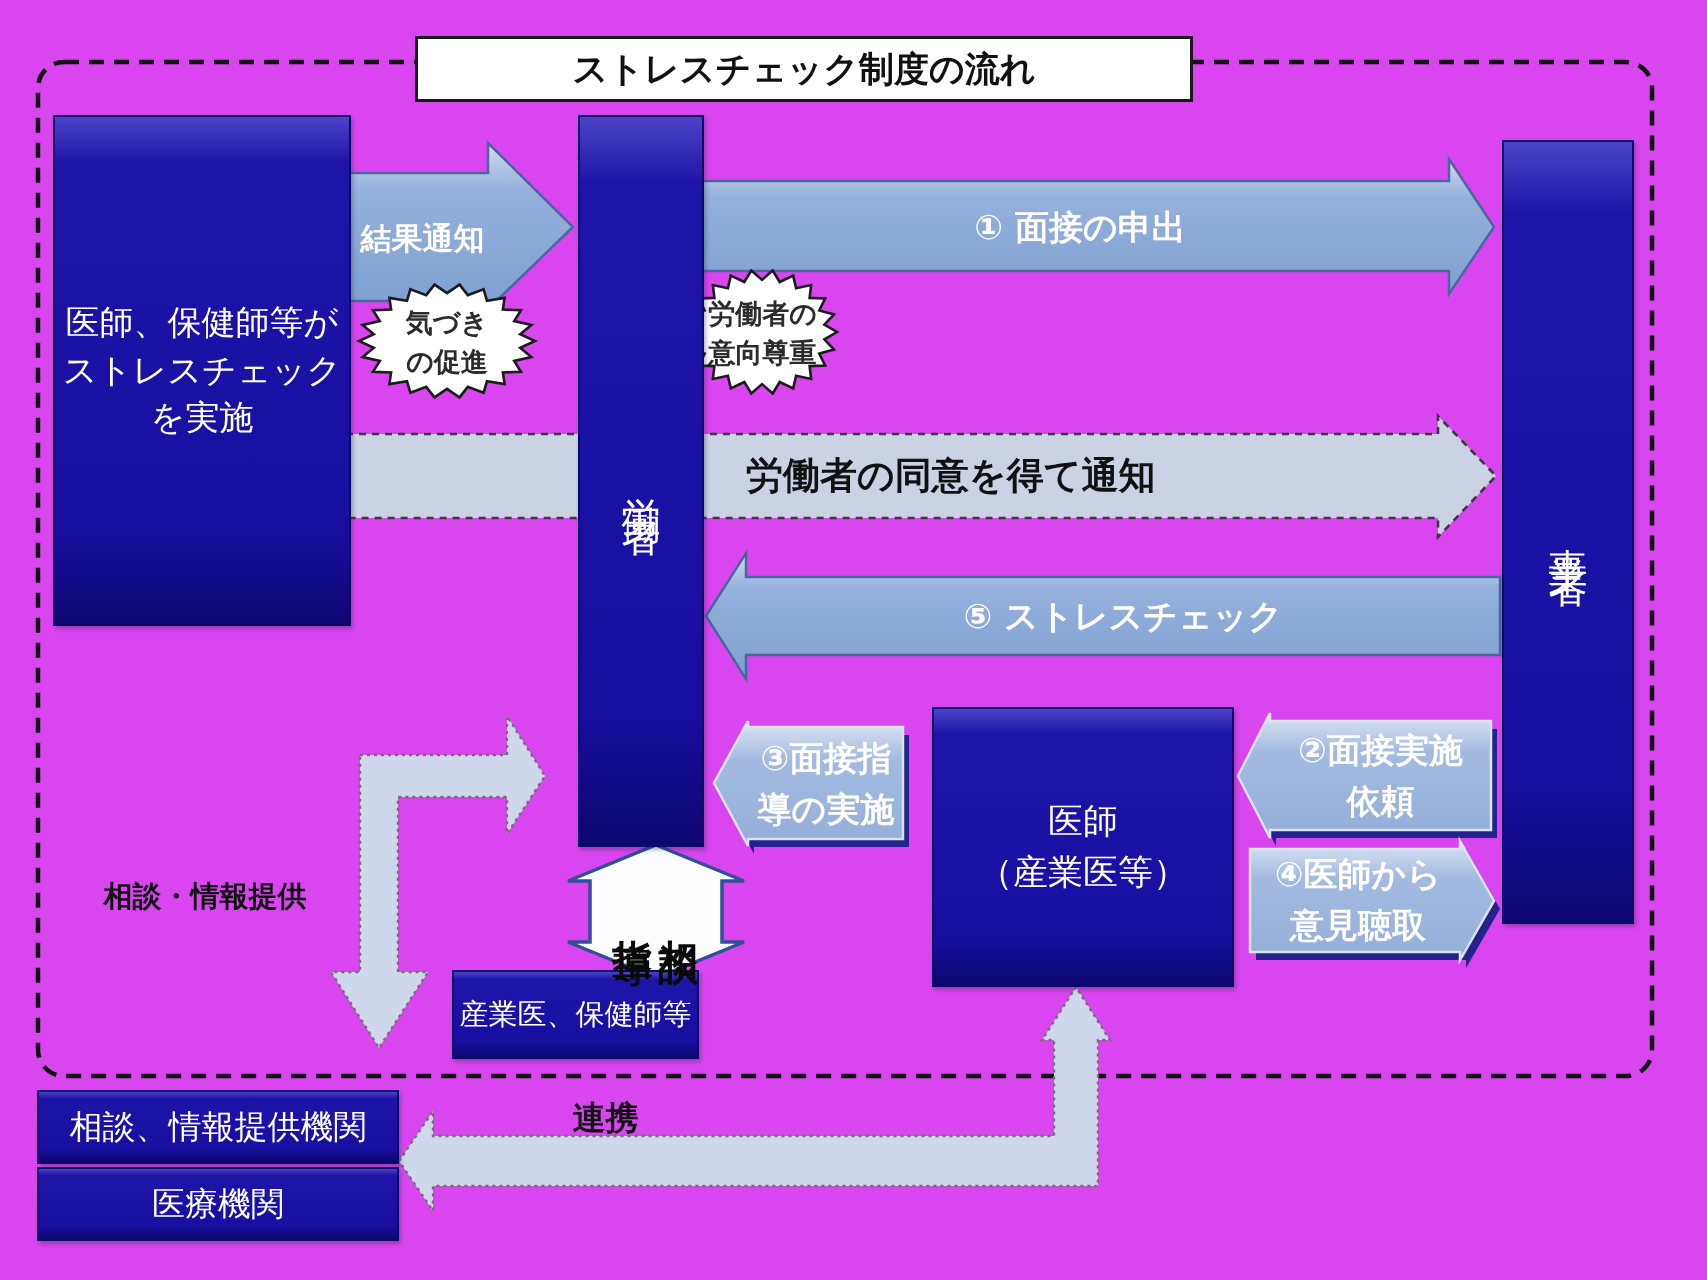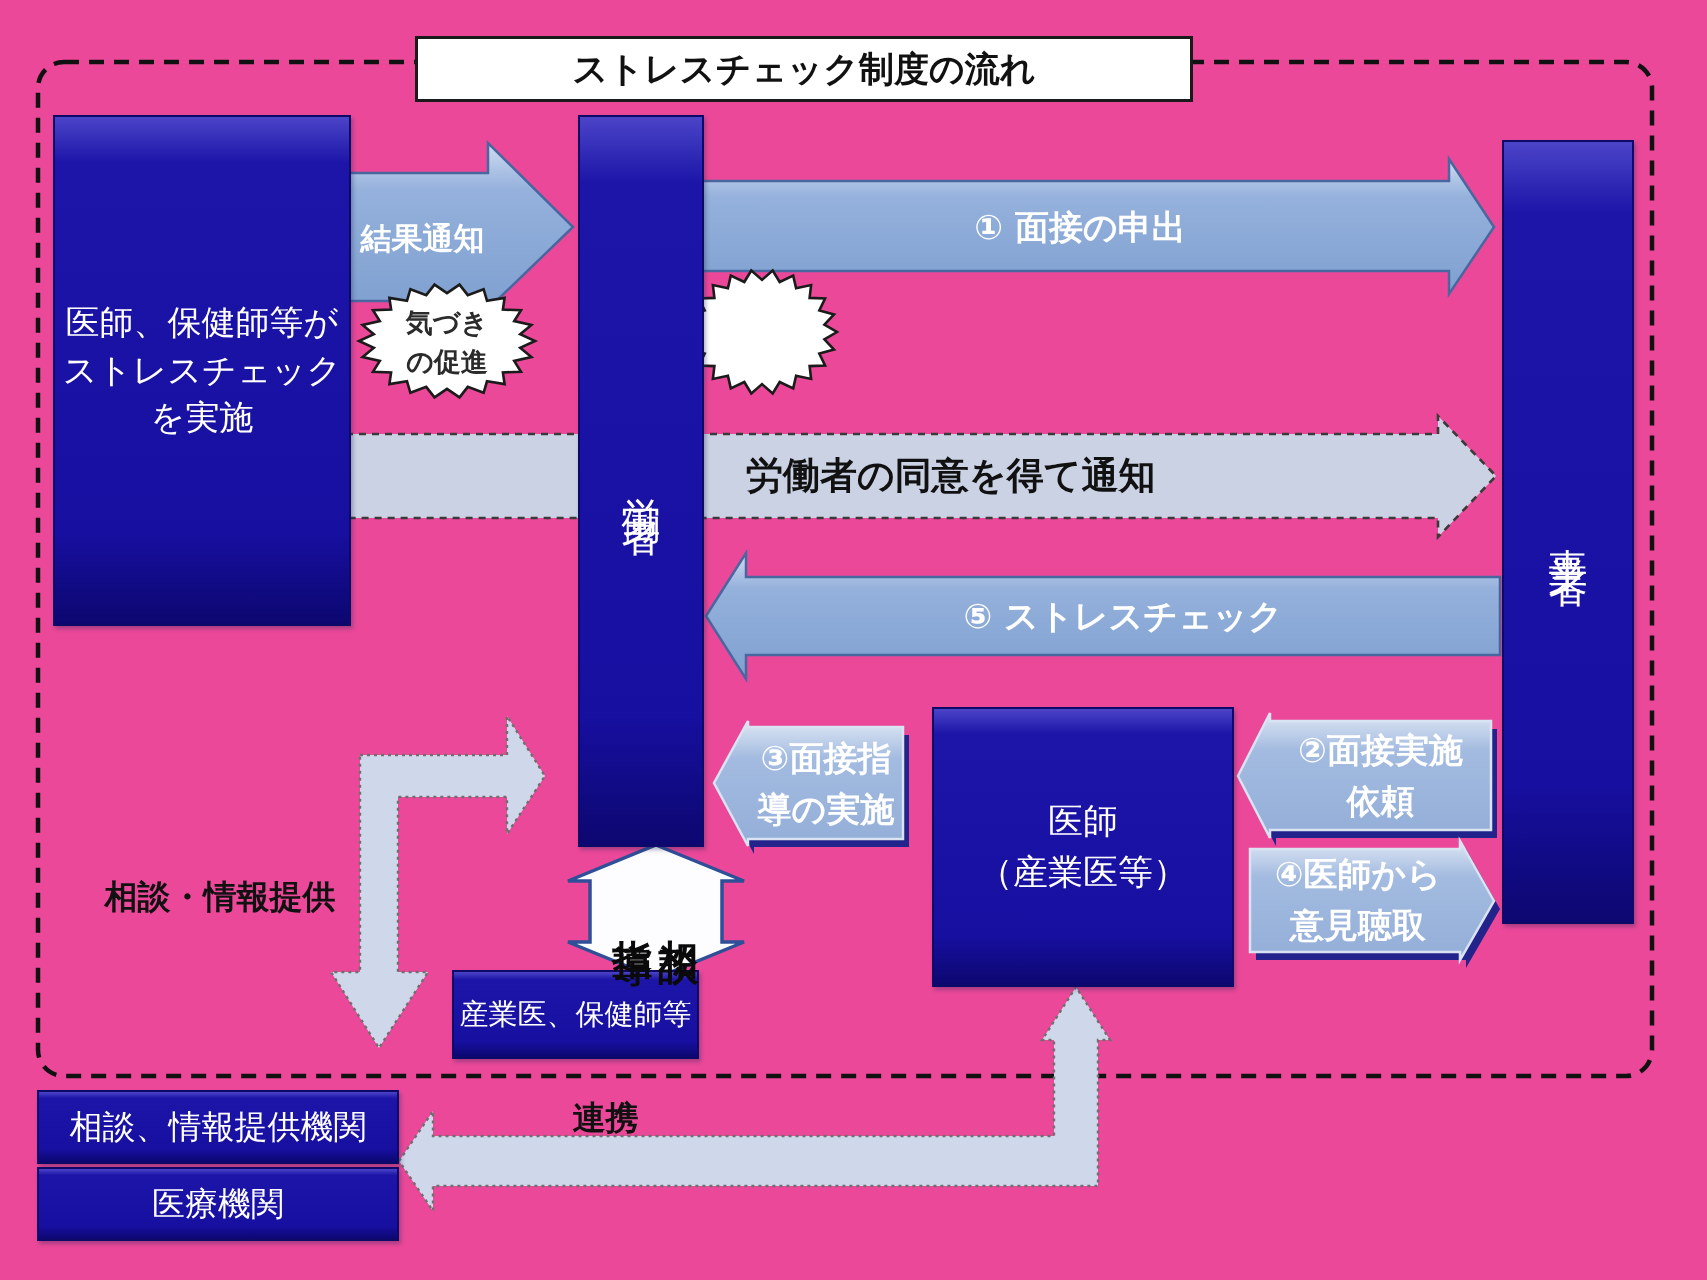--- a/index.html
+++ b/index.html
@@ -1,16 +1,16 @@
 <!DOCTYPE html>
 <html><head>
 <meta charset="utf-8">
 <style>
   html,body{margin:0;padding:0;background:#fff;}
-  .stage{position:relative;width:1707px;height:1280px;background:#ec4899;overflow:hidden;
+  .stage{position:relative;width:1707px;height:1280px;background:#d946ef;overflow:hidden;
          font-family:"DejaVu Sans","Liberation Sans",sans-serif;}
   .layer{position:absolute;left:0;top:0;width:1707px;height:1280px;}
   .navy{position:absolute;display:flex;align-items:center;justify-content:center;
         background:linear-gradient(180deg,#4b44c8 0%,#1c15a8 9%,#170fa0 82%,#0c0770 100%);
         border:2px solid #0d0966;box-shadow:2px 3px 4px rgba(40,40,90,.35);
         color:#ffffff;font-weight:normal;text-align:center;white-space:pre-line;}
   .vtext{writing-mode:vertical-rl;text-orientation:upright;letter-spacing:10px;}
   .lbl{position:absolute;display:flex;align-items:center;justify-content:center;
        font-weight:bold;text-align:center;white-space:pre-line;line-height:1.5;}
   .nowrap{white-space:nowrap;justify-content:flex-start;text-align:left;}
@@ -107,18 +107,20 @@
   <div class="cols" style="left:588px;top:856px;width:136px;height:110px;">
     <span>指導</span>
     <span>相談</span>
   </div>
 
   <div class="lbl dark" style="left:543px;top:1096px;width:125px;height:44px;font-size:33px;">連携</div>
 
   <div class="lbl" style="left:372px;top:301px;width:150px;height:82px;font-size:27px;color:#2b2b2b;line-height:1.45;">気づき
 の促進</div>
 
+  <div class="lbl" style="left:690px;top:287px;width:145px;height:92px;font-size:27px;color:#2b2b2b;line-height:1.45;">労働者の
+意向尊重</div>
 
 
 
-  <div class="lbl dark" style="left:96px;top:874px;width:248px;height:46px;font-size:33px;">相談・情報提供</div>
+  <div class="lbl dark" style="left:81px;top:874px;width:248px;height:46px;font-size:29px;">相談・情報提供</div>
 
 </div>
 
 </body></html>

